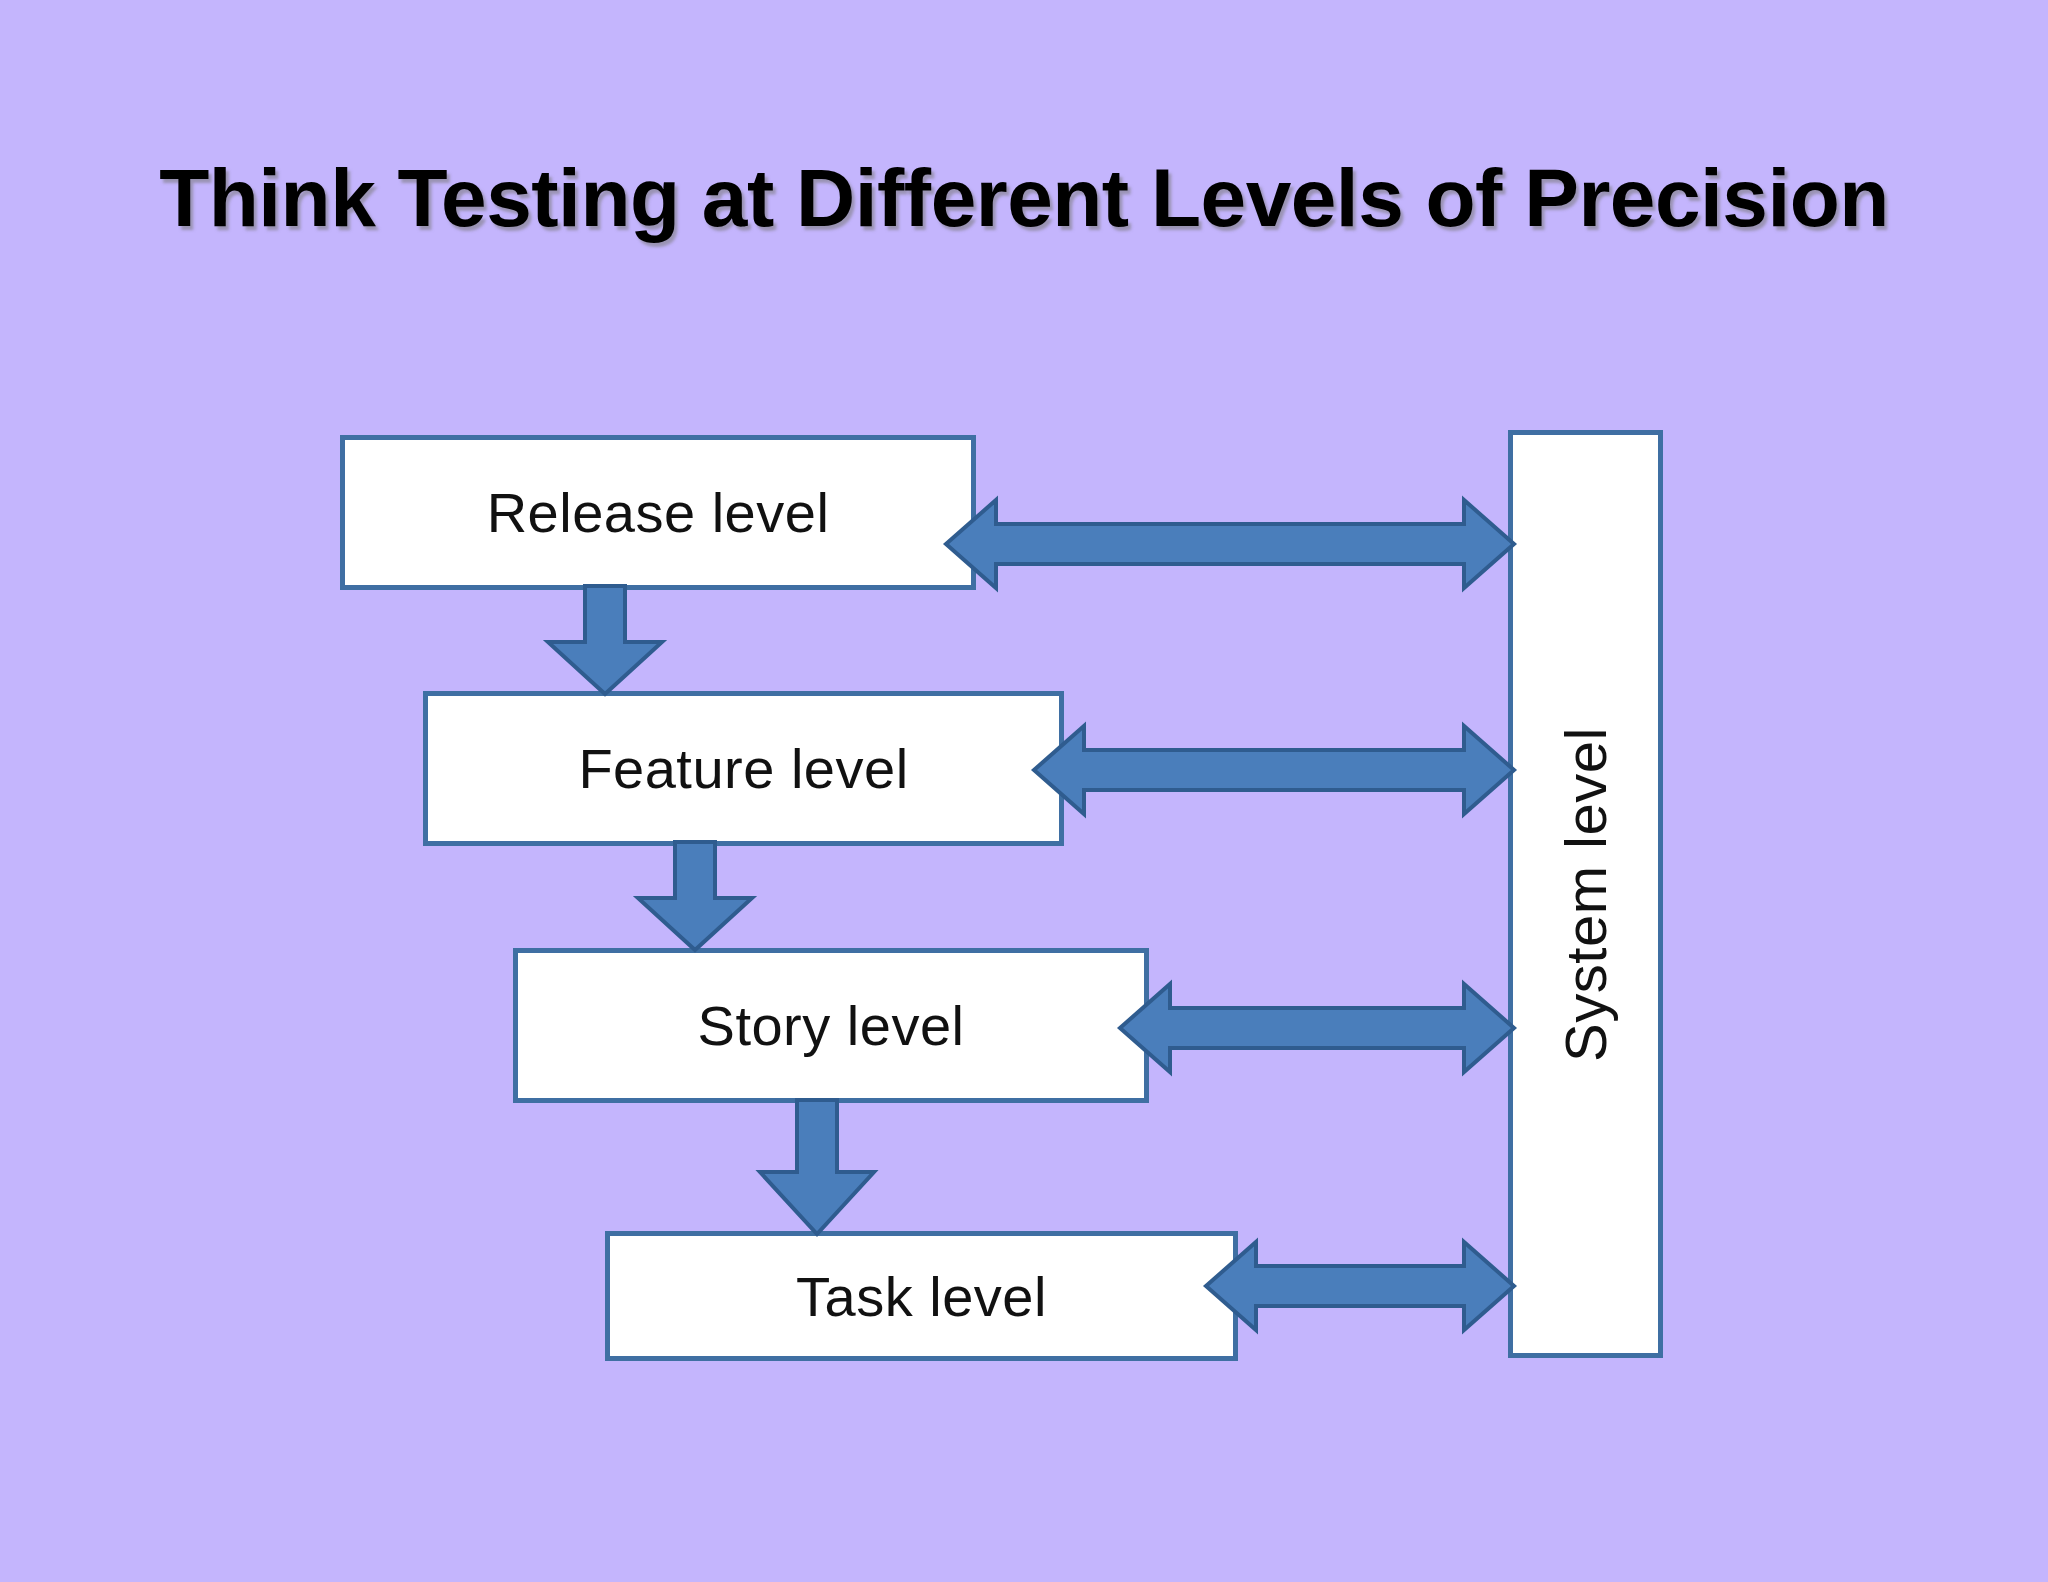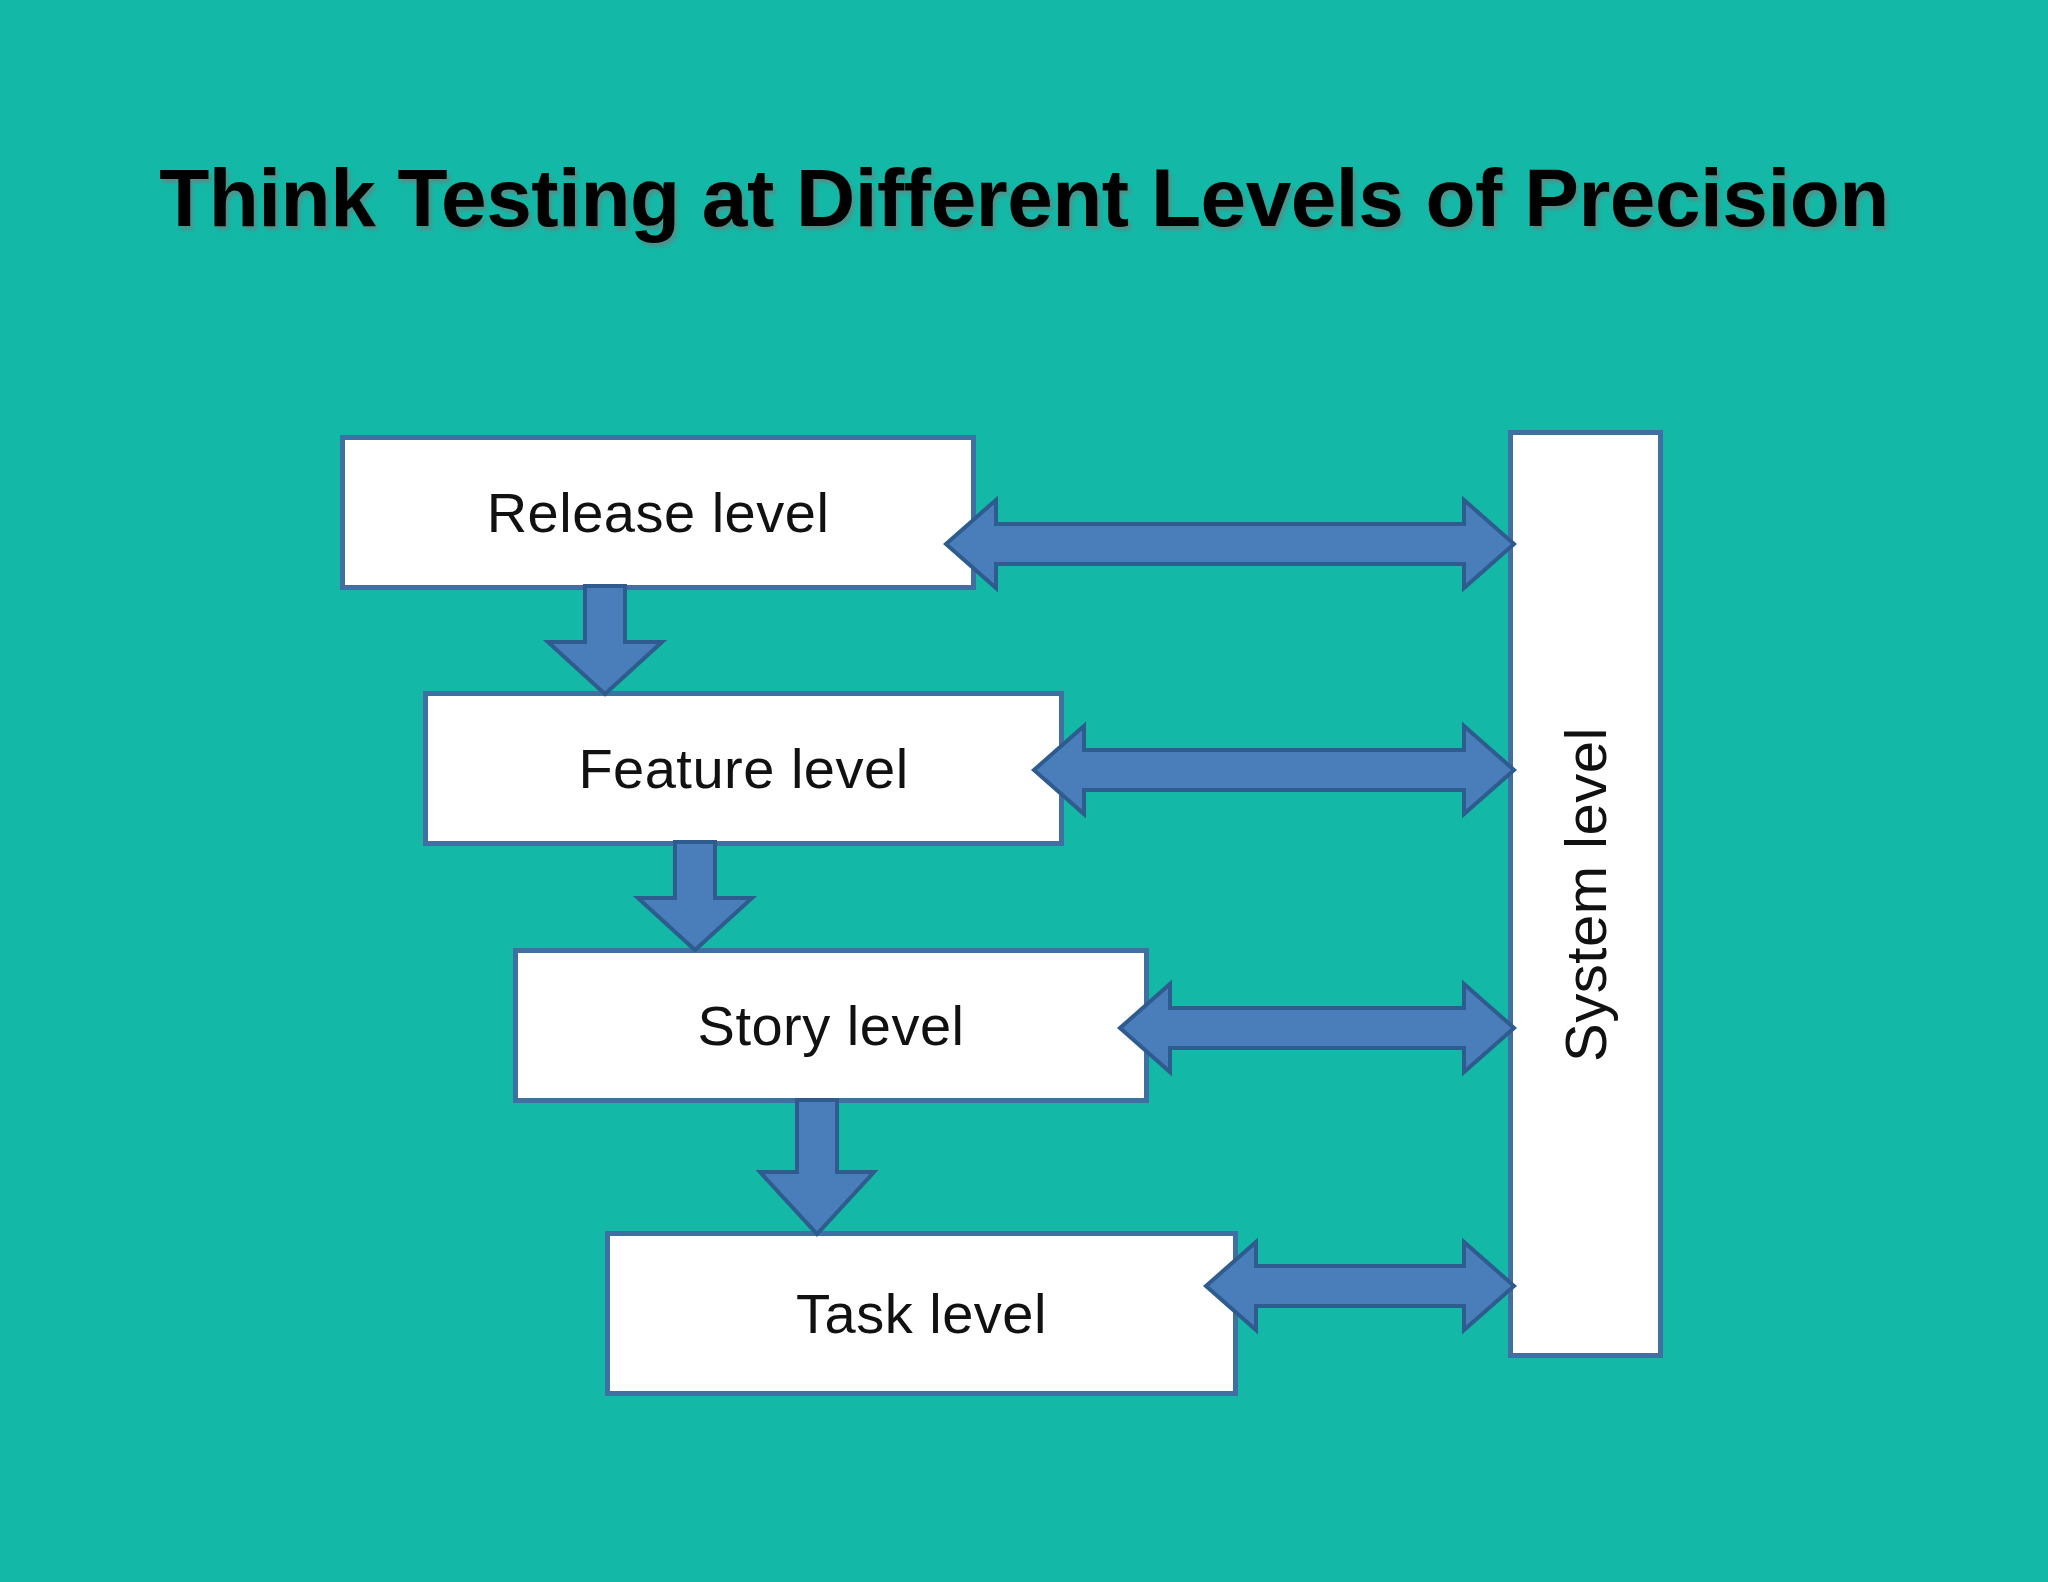--- a/index.html
+++ b/index.html
@@ -5,21 +5,21 @@
 <style>
   html, body {
     margin: 0;
     padding: 0;
     background: #ffffff;
   }
   #slide {
     position: relative;
     width: 2048px;
     height: 1582px;
-    background: #14b8a6;
+    background: #c4b5fd;
     overflow: hidden;
     font-family: "Liberation Sans", "DejaVu Sans", sans-serif;
   }
 
   
   #slide-title {
     position: absolute;
     left: 0;
     top: 155px;
     width: 2048px;
@@ -50,21 +50,21 @@
     font-size: 56px;
     font-weight: normal;
     color: #111111;
     white-space: nowrap;
     letter-spacing: 0.5px;
   }
 
   #box-release  { left: 320px;  top: 435px;  width: 636px; height: 155px; }
   #box-feature  { left: 403px;  top: 691px;  width: 641px; height: 155px; }
   #box-story    { left: 493px;  top: 948px;  width: 636px; height: 155px; }
-  #box-task     { left: 585px;  top: 1231px; width: 633px; height: 165px; }
+  #box-task     { left: 585px;  top: 1231px; width: 633px; height: 130px; }
 
   
   #box-system {
     position: absolute;
     left: 1508px;
     top: 430px;
     width: 155px;
     height: 928px;
     background: #ffffff;
     border: 5px solid #3f6fa3;

